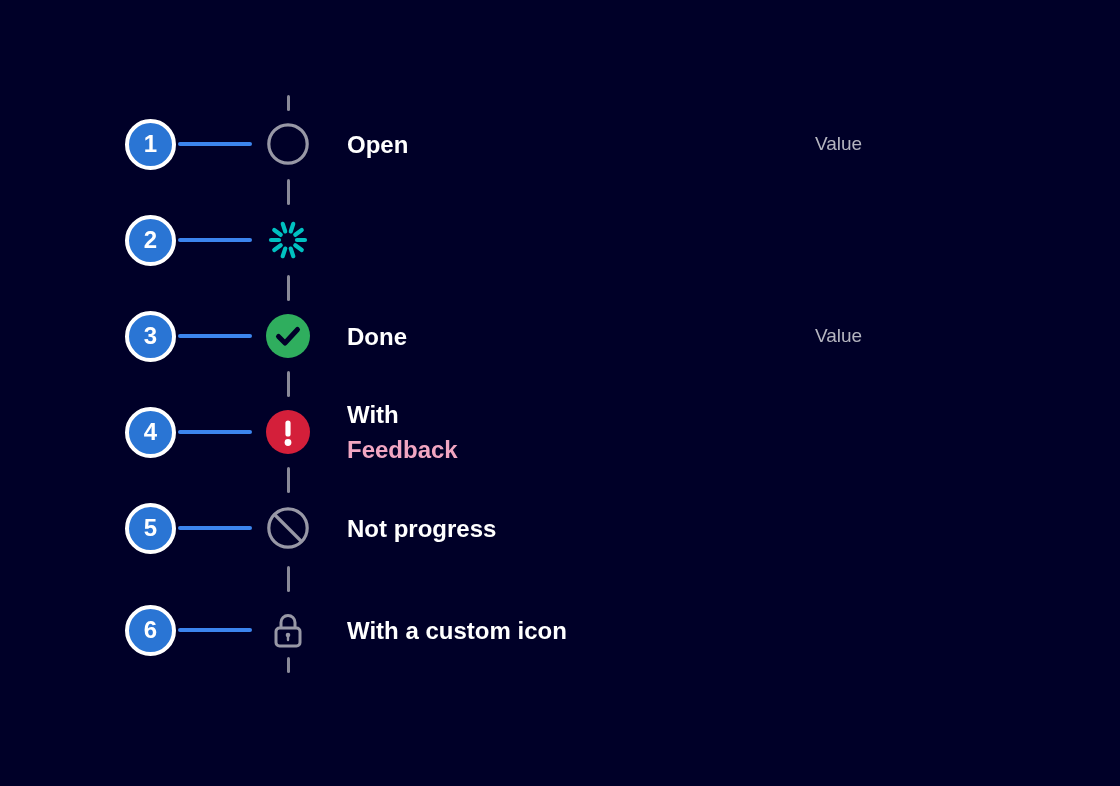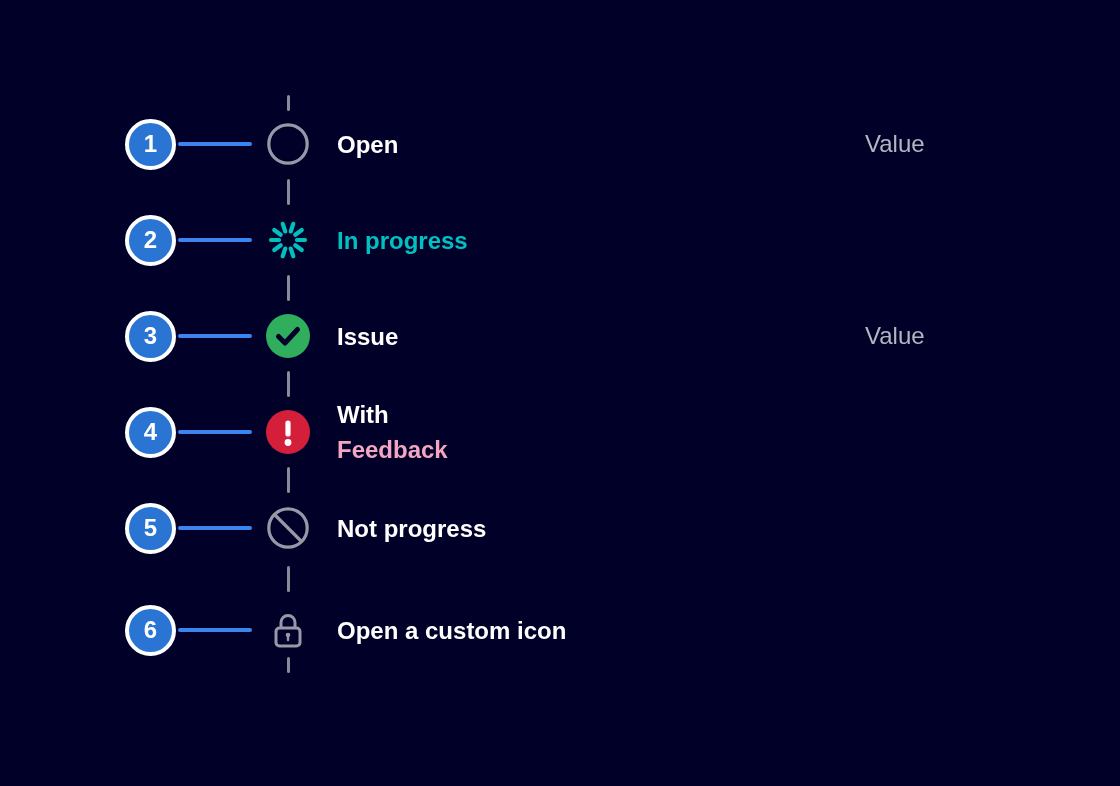--- a/index.html
+++ b/index.html
@@ -40,37 +40,37 @@
     background:#3c85ee; border-radius:2px;
   }
 
   .iconbox {
     margin-left:14px;
     width:44px; height:44px; flex:none;
     display:flex; align-items:center; justify-content:center;
   }
 
   .labels {
-    margin-left:27px;
+    margin-left:37px;
     display:flex; flex-direction:column; justify-content:center;
   }
   .label {
     font-size:24px; font-weight:700; color:#ffffff; line-height:35px;
     white-space:nowrap;
   }
   .label.teal { color:#00c1c1; }
   .sublabel {
     font-size:24px; font-weight:700; color:#f2a6c2; line-height:35px;
     white-space:nowrap;
     text-align:right;
   }
 
   .value {
-    position:absolute; left:865px;
-    font-size:24px; font-weight:400; color:#b5b5c0;
+    position:absolute; left:815px;
+    font-size:19px; font-weight:400; color:#b5b5c0;
   }
 </style>
 </head>
 <body>
 
 <div class="stage">
 
   <div class="track-seg" style="top:95px;  height:16px;"></div>
   <div class="track-seg" style="top:179px; height:26px;"></div>
   <div class="track-seg" style="top:275px; height:26px;"></div>
@@ -107,38 +107,35 @@
         <line x1="24.78" y1="30.56" x2="27.25" y2="38.17"></line>
         <line x1="19.22" y1="30.56" x2="16.75" y2="38.17"></line>
         <line x1="14.72" y1="27.29" x2="8.25" y2="31.99"></line>
         <line x1="13" y1="22" x2="5" y2="22"></line>
         <line x1="14.72" y1="16.71" x2="8.25" y2="12.01"></line>
         <line x1="19.22" y1="13.44" x2="16.75" y2="5.83"></line>
         <line x1="24.78" y1="13.44" x2="27.25" y2="5.83"></line>
         <line x1="29.28" y1="16.71" x2="35.75" y2="12.01"></line>
       </svg>
     </div>
-    <div class="labels">
-      <div class="label teal">In progress</div>
-    </div>
   </div>
 
   <div class="step" style="top:288px;">
     <div class="badge">
       <span>3</span>
     </div>
     <div class="pointer"></div>
     <div class="iconbox">
       <svg width="44" height="44" viewBox="0 0 44 44">
         <circle cx="22" cy="22" r="22" fill="#2fae5e"></circle>
         <path d="M12.5 22.5 L19 29 L31.5 15.5" fill="none" stroke="#000028" stroke-width="5" stroke-linecap="round" stroke-linejoin="round"></path>
       </svg>
     </div>
     <div class="labels">
-      <div class="label">Issue</div>
+      <div class="label">Done</div>
     </div>
     <div class="value">Value</div>
   </div>
 
   <div class="step" style="top:384px;">
     <div class="badge">
       <span>4</span>
     </div>
     <div class="pointer"></div>
     <div class="iconbox">
@@ -177,17 +174,17 @@
     <div class="pointer"></div>
     <div class="iconbox">
       <svg width="44" height="44" viewBox="0 0 44 44" fill="none" stroke="#9898a6" stroke-width="3">
         <path d="M15 20 V14.5 A7 7 0 0 1 29 14.5 V20"></path>
         <rect x="10" y="20" width="24" height="18" rx="3.5"></rect>
         <circle cx="22" cy="27" r="2.3" fill="#9898a6" stroke="none"></circle>
         <rect x="20.8" y="27.8" width="2.4" height="5.4" rx="1.2" fill="#9898a6" stroke="none"></rect>
       </svg>
     </div>
     <div class="labels">
-      <div class="label">Open a custom icon</div>
+      <div class="label">With a custom icon</div>
     </div>
   </div>
 
 </div>
 
 </body></html>

